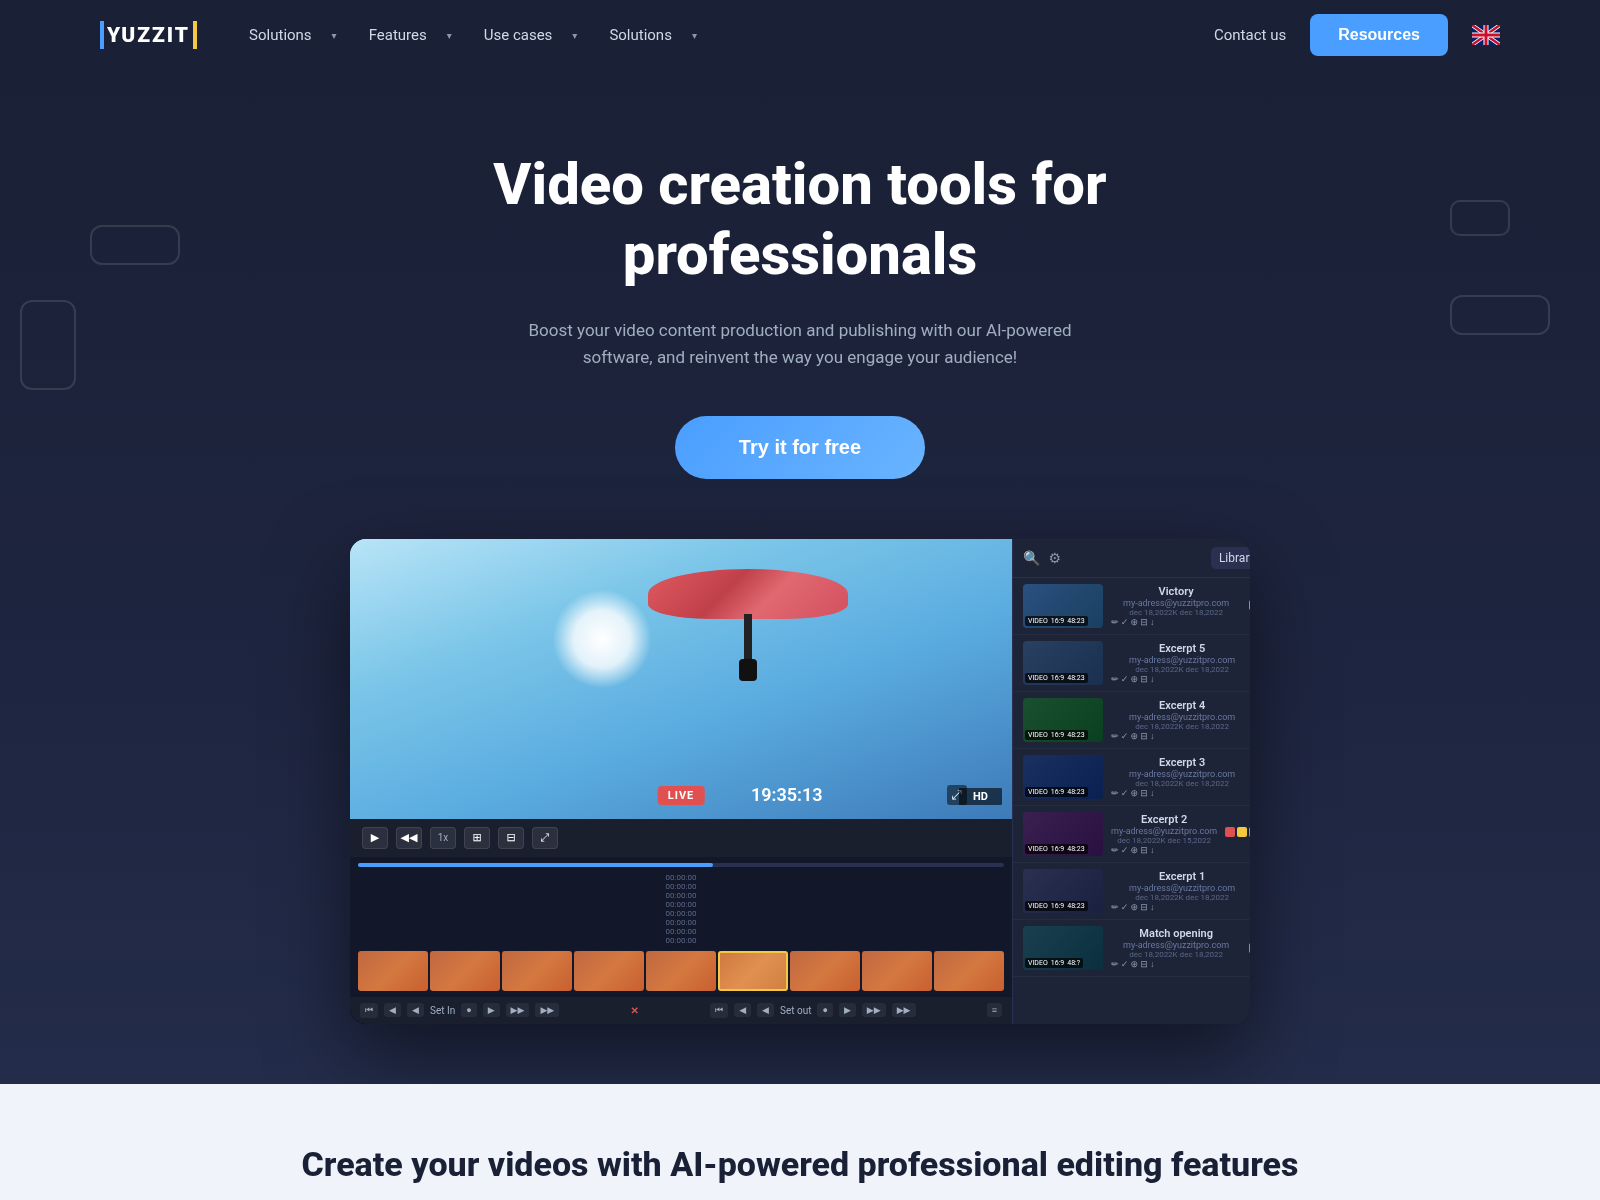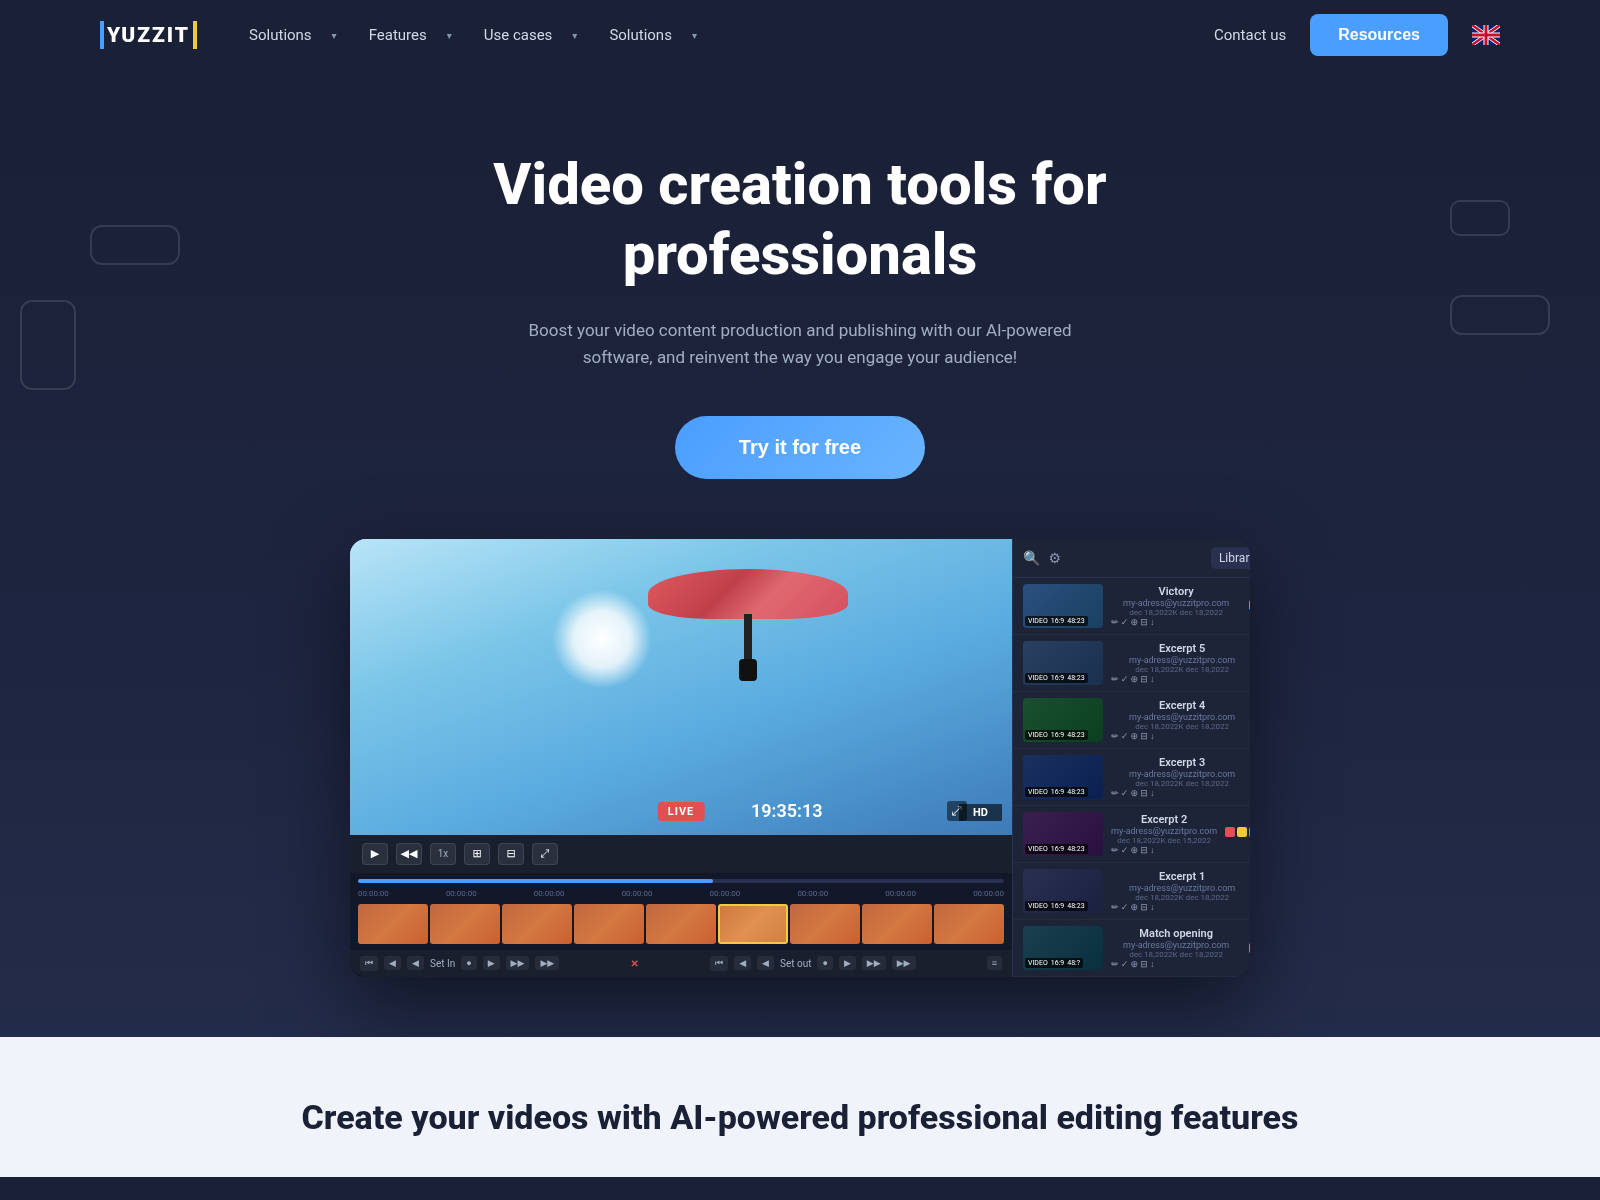--- a/index.html
+++ b/index.html
@@ -328,20 +328,21 @@
       width: 55%;
       background: #4a9eff;
       border-radius: 2px;
     }
     .timeline-timestamps {
       display: flex;
       justify-content: space-between;
       font-size: 8px;
       color: #5a6888;
       margin-bottom: 6px;
+      flex-direction: column;
     }
     .thumbnail-strip {
       display: flex;
       gap: 2px;
       overflow: hidden;
     }
     .thumb-item {
       width: 70px;
       height: 40px;
       background: linear-gradient(135deg, #c06840 0%, #d47840 50%, #c86030 100%);

